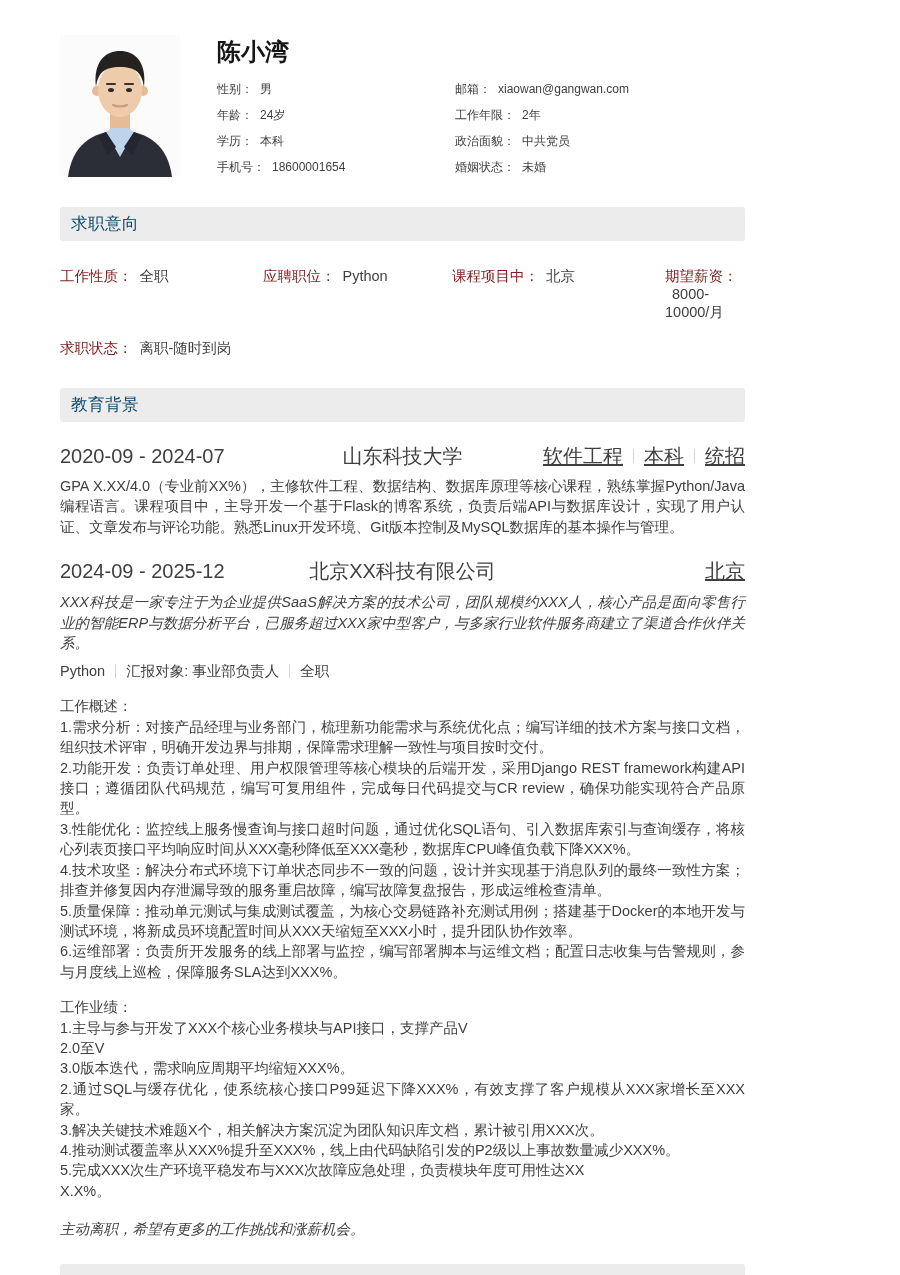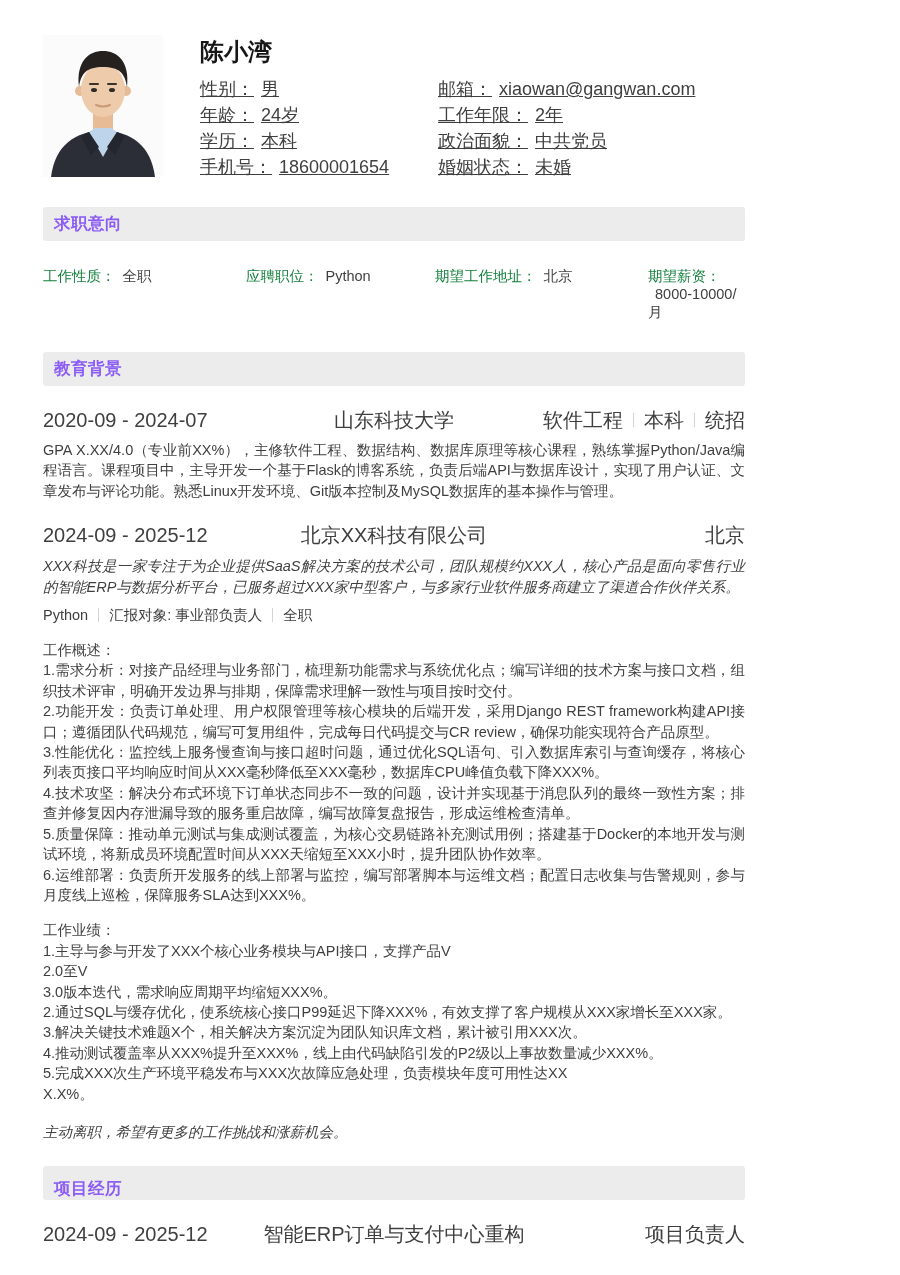--- a/index.html
+++ b/index.html
@@ -3,54 +3,54 @@
 <meta charset="utf-8">
 <style>
   * { margin: 0; padding: 0; box-sizing: border-box; }
   html, body { width: 900px; background: #ffffff; }
   body {
     height: 1275px;
     overflow: hidden;
     font-family: "Liberation Sans", "DejaVu Sans", sans-serif;
     color: #3f3f3f;
   }
-  .page { width: 800px; height: 1275px; padding: 35px 55px 0 43px; background: #fff; }
+  .page { width: 800px; height: 1275px; padding: 35px 55px 0 60px; background: #fff; }
 
   
   .header { display: flex; align-items: flex-start; }
   .photo-wrap { width: 120px; height: 142px; flex: none; overflow: hidden; background: #fafafa; }
   .photo-wrap svg { display: block; }
   .header-info { margin-left: 37px; flex: 1; padding-top: 4px; }
   .name { font-size: 24px; font-weight: bold; color: #161616; line-height: 1.1; margin-bottom: 16px; }
-  .info-grid { display: grid; grid-template-columns: 238px 1fr; row-gap: 9px; font-size: 18px; line-height: 17px; text-decoration: underline; }
+  .info-grid { display: grid; grid-template-columns: 238px 1fr; row-gap: 9px; font-size: 12px; line-height: 17px; }
   .info-cell .lbl { color: #3f3f3f; }
   .info-cell .val { margin-left: 7px; color: #3f3f3f; }
 
   
   .section-bar {
     height: 34px; background: #ececec; border-radius: 3px;
     display: flex; align-items: center; padding-left: 11px;
   }
-  .section-title { font-size: 16.5px; font-weight: bold; color: #8b5cf6; letter-spacing: 0.5px; }
+  .section-title { font-size: 16.5px; font-weight: normal; color: #0c4a6e; letter-spacing: 0.5px; }
   .mt-ji  { margin-top: 30px; }
   .mt-edu { margin-top: 31px; }
   .mt-wrk { margin-top: 20px; }
   .mt-prj { margin-top: 24px; align-items: flex-end; }
 
   
   .ji-row1 { display: grid; grid-template-columns: 203px 189px 213px auto; margin-top: 26px; font-size: 14.5px; line-height: 18px; }
   .ji-row2 { margin-top: 18px; font-size: 14.5px; line-height: 18px; }
-  .ji-field .lbl { color: #15803d; }
+  .ji-field .lbl { color: #7f1d1d; }
   .ji-field .val { margin-left: 7px; }
 
   
   .meta-row { position: relative; margin-top: 25px; font-size: 20px; line-height: 18px; height: 18px; }
   .meta-left { position: absolute; left: 0; top: 0; }
   .meta-center { position: absolute; left: 50%; top: 0; transform: translateX(-50%); white-space: nowrap; }
-  .meta-right { position: absolute; right: 0; top: 0; white-space: nowrap; display: flex; align-items: center; }
+  .meta-right { position: absolute; right: 0; top: 0; white-space: nowrap; display: flex; align-items: center; text-decoration: underline; }
 
   .vsep { display: inline-block; width: 1px; height: 14px; background: #d4d4d4; margin: 0 10px; vertical-align: -2px; }
 
   
   .para { font-size: 14.5px; line-height: 20.4px; text-align: justify; }
   .edu-desc { margin-top: 11px; }
   .company-intro { margin-top: 12px; font-style: italic; }
   .tag-row { margin-top: 9px; font-size: 14.5px; line-height: 18px; display: flex; align-items: center; }
   .pre { white-space: pre-line; }
   .work-summary { margin-top: 16px; }
@@ -127,25 +127,30 @@
     <span class="section-title">求职意向</span>
   </div>
   <div class="ji-row1">
     <div class="ji-field">
       <span class="lbl">工作性质：</span><span class="val">全职</span>
     </div>
     <div class="ji-field">
       <span class="lbl">应聘职位：</span><span class="val">Python</span>
     </div>
     <div class="ji-field">
-      <span class="lbl">期望工作地址：</span><span class="val">北京</span>
+      <span class="lbl">课程项目中：</span><span class="val">北京</span>
     </div>
     <div class="ji-field">
       <span class="lbl">期望薪资：</span><span class="val">8000-10000/月</span>
     </div>
+  </div>
+  <div class="ji-row2">
+    <span class="ji-field">
+      <span class="lbl">求职状态：</span><span class="val">离职-随时到岗</span>
+    </span>
   </div>
 
   <div class="section-bar mt-edu">
     <span class="section-title">教育背景</span>
   </div>
   <div class="meta-row">
     <span class="meta-left">2020-09 - 2024-07</span>
     <span class="meta-center">山东科技大学</span>
     <span class="meta-right">
       <span>软件工程</span>

